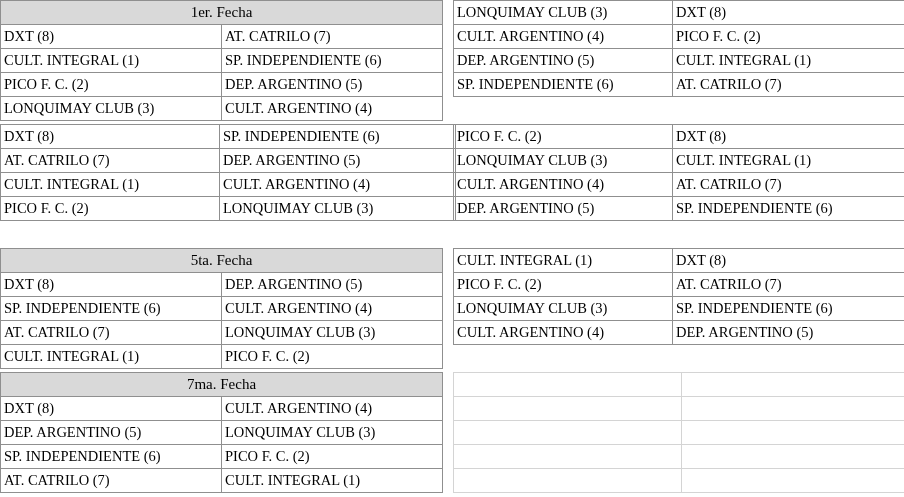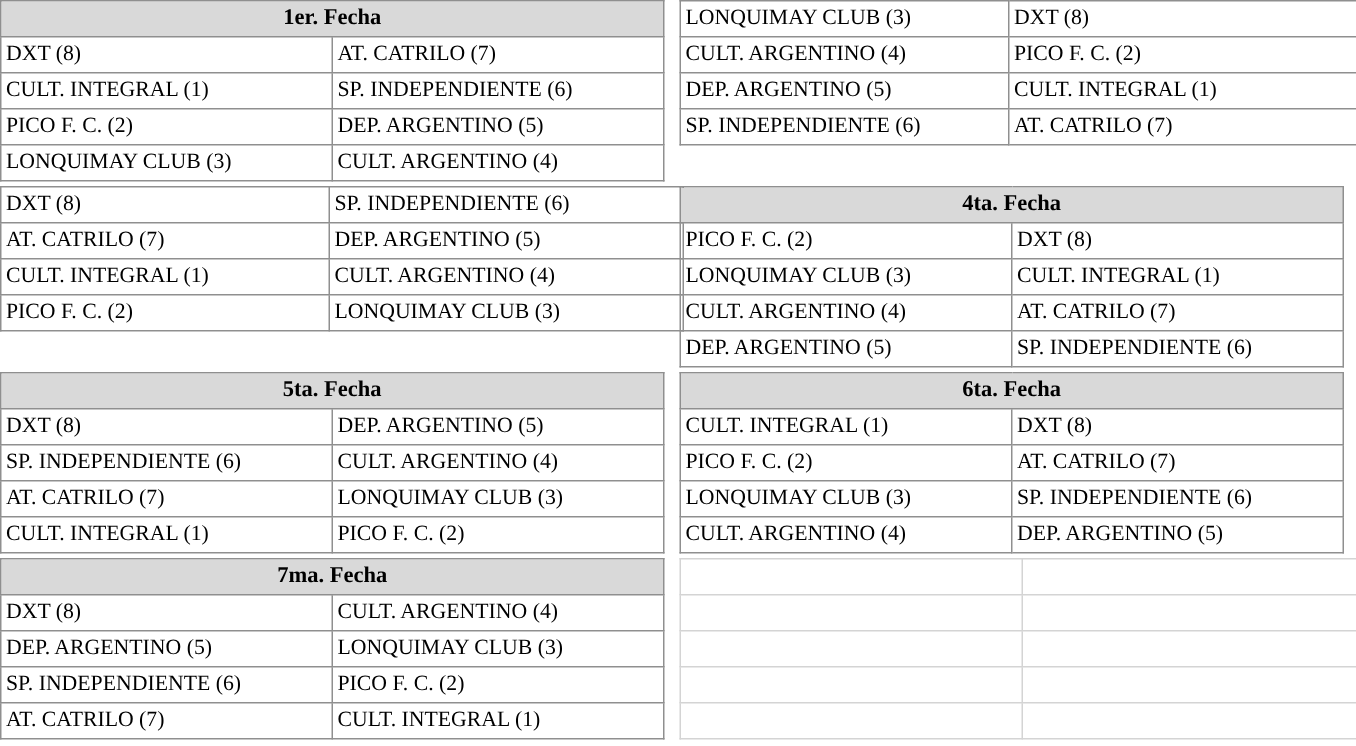--- a/index.html
+++ b/index.html
@@ -40,21 +40,21 @@
     height: 23px;
     padding: 0 3px;
     font-weight: normal;
     vertical-align: middle;
     white-space: nowrap;
     overflow: hidden;
   }
   table.fecha th.title {
     background: #d9d9d9;
     text-align: center;
-    font-weight: bold;
+    font-weight: normal;
     font-size: 15px;
   }
   table.fecha td.local {
     width: 212px;
   }
   table.fecha td.visita {
     width: 229px;
   }
   .empty-block {
     width: 443px;
@@ -145,23 +145,20 @@
           <td class="local">PICO F. C.  (2)</td>
           <td class="visita">LONQUIMAY CLUB (3)</td>
         </tr>
       </tbody>
         </table>
     </div>
 
     <div class="cell-block">
       <table class="fecha">
         <tbody>
-            <tr>
-          <th class="title" colspan="2">4ta. Fecha</th>
-        </tr>
         <tr>
           <td class="local">PICO F. C.  (2)</td>
           <td class="visita">DXT (8)</td>
         </tr>
         <tr>
           <td class="local">LONQUIMAY CLUB (3)</td>
           <td class="visita">CULT. INTEGRAL (1)</td>
         </tr>
         <tr>
           <td class="local">CULT. ARGENTINO (4)</td>
@@ -197,23 +194,20 @@
           <td class="local">CULT. INTEGRAL (1)</td>
           <td class="visita">PICO F. C.  (2)</td>
         </tr>
       </tbody>
         </table>
     </div>
 
     <div class="cell-block">
       <table class="fecha">
         <tbody>
-            <tr>
-          <th class="title" colspan="2">6ta. Fecha</th>
-        </tr>
         <tr>
           <td class="local">CULT. INTEGRAL (1)</td>
           <td class="visita">DXT (8)</td>
         </tr>
         <tr>
           <td class="local">PICO F. C.  (2)</td>
           <td class="visita">AT. CATRILO (7)</td>
         </tr>
         <tr>
           <td class="local">LONQUIMAY CLUB (3)</td>

